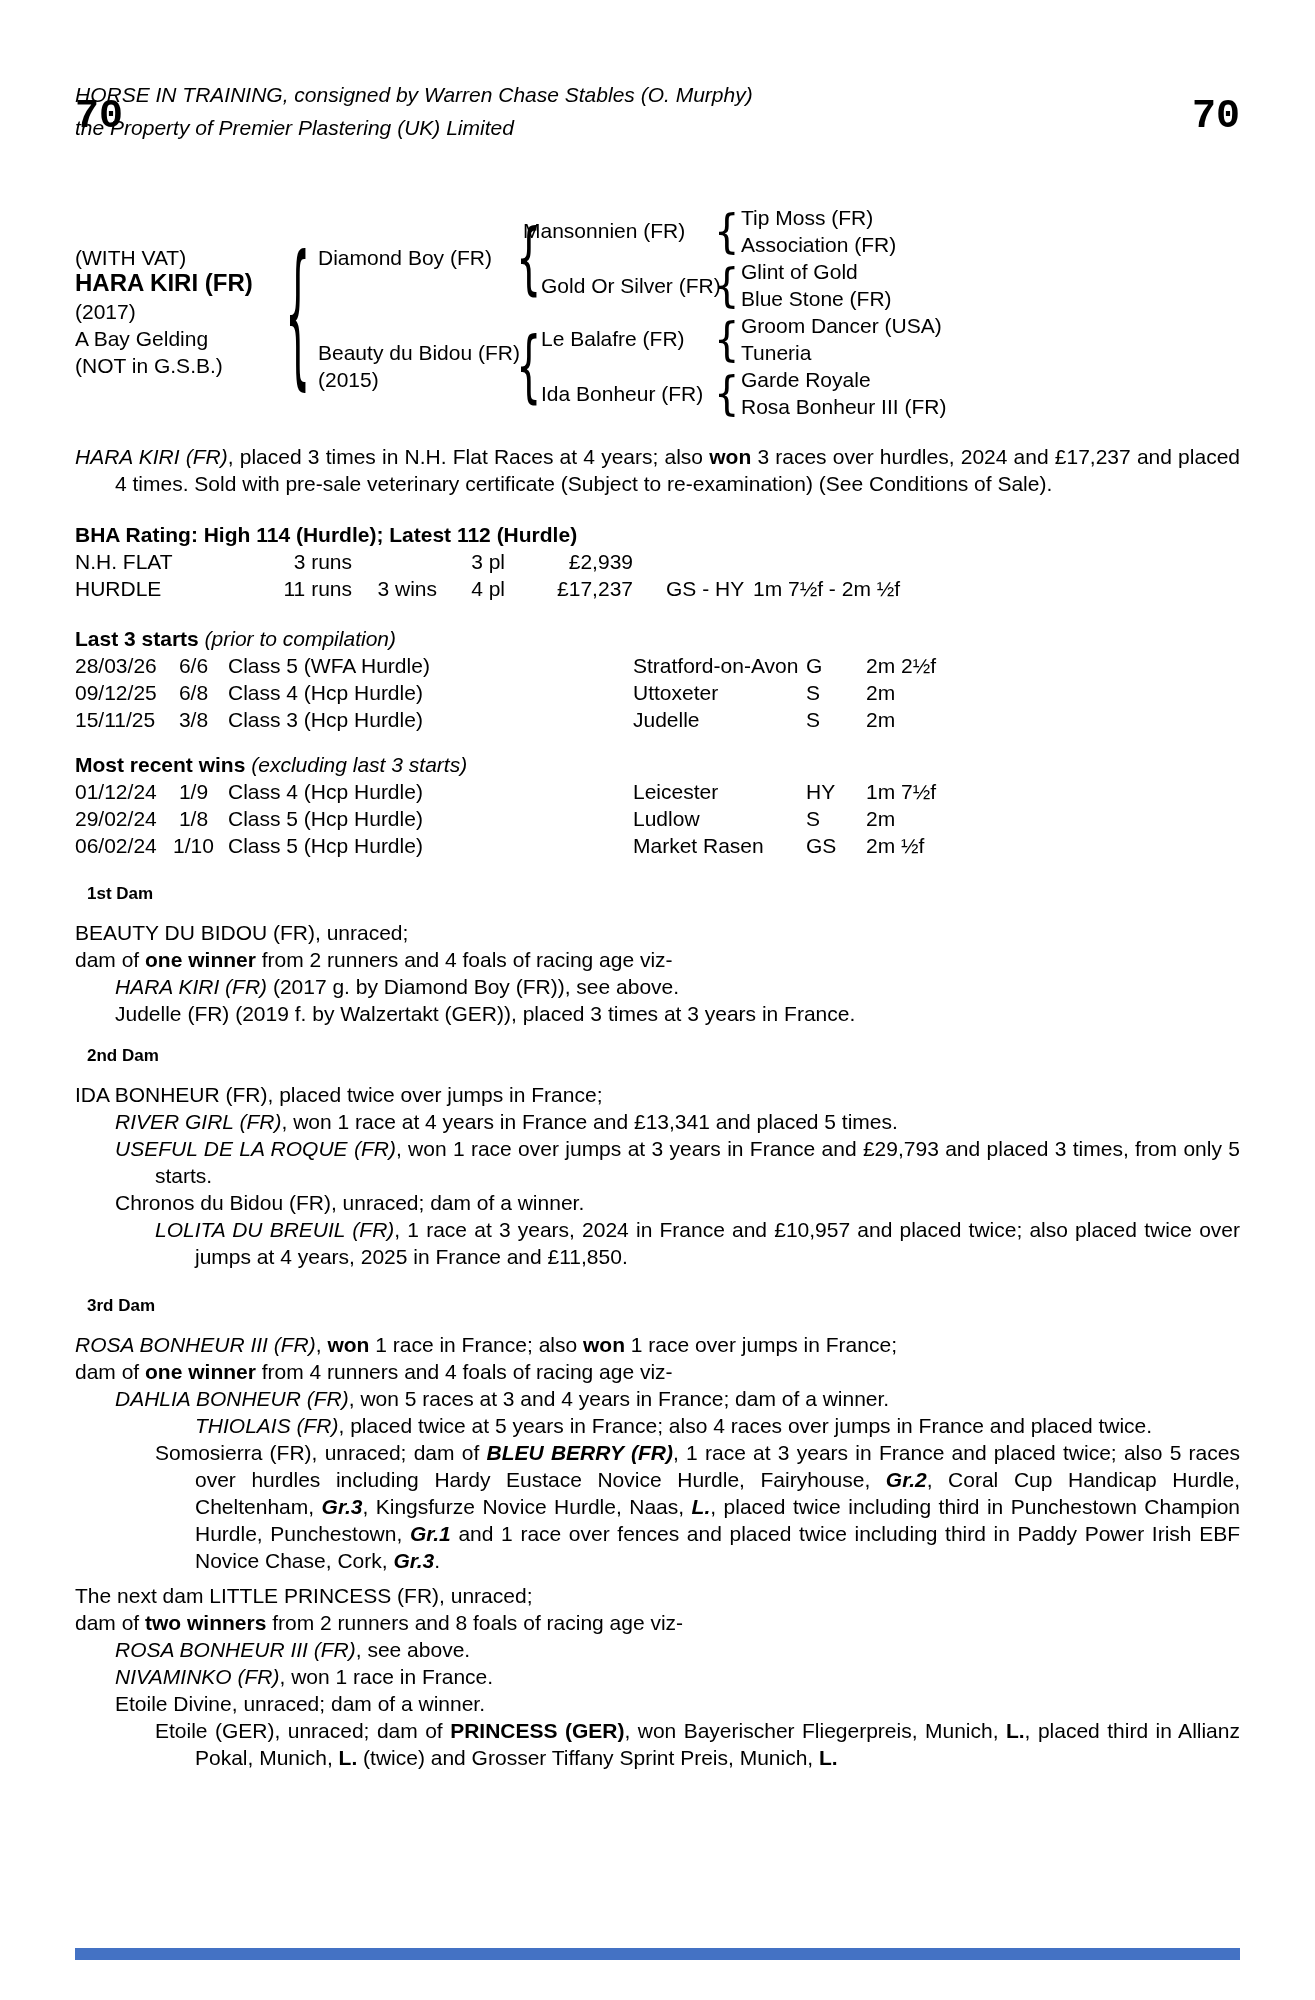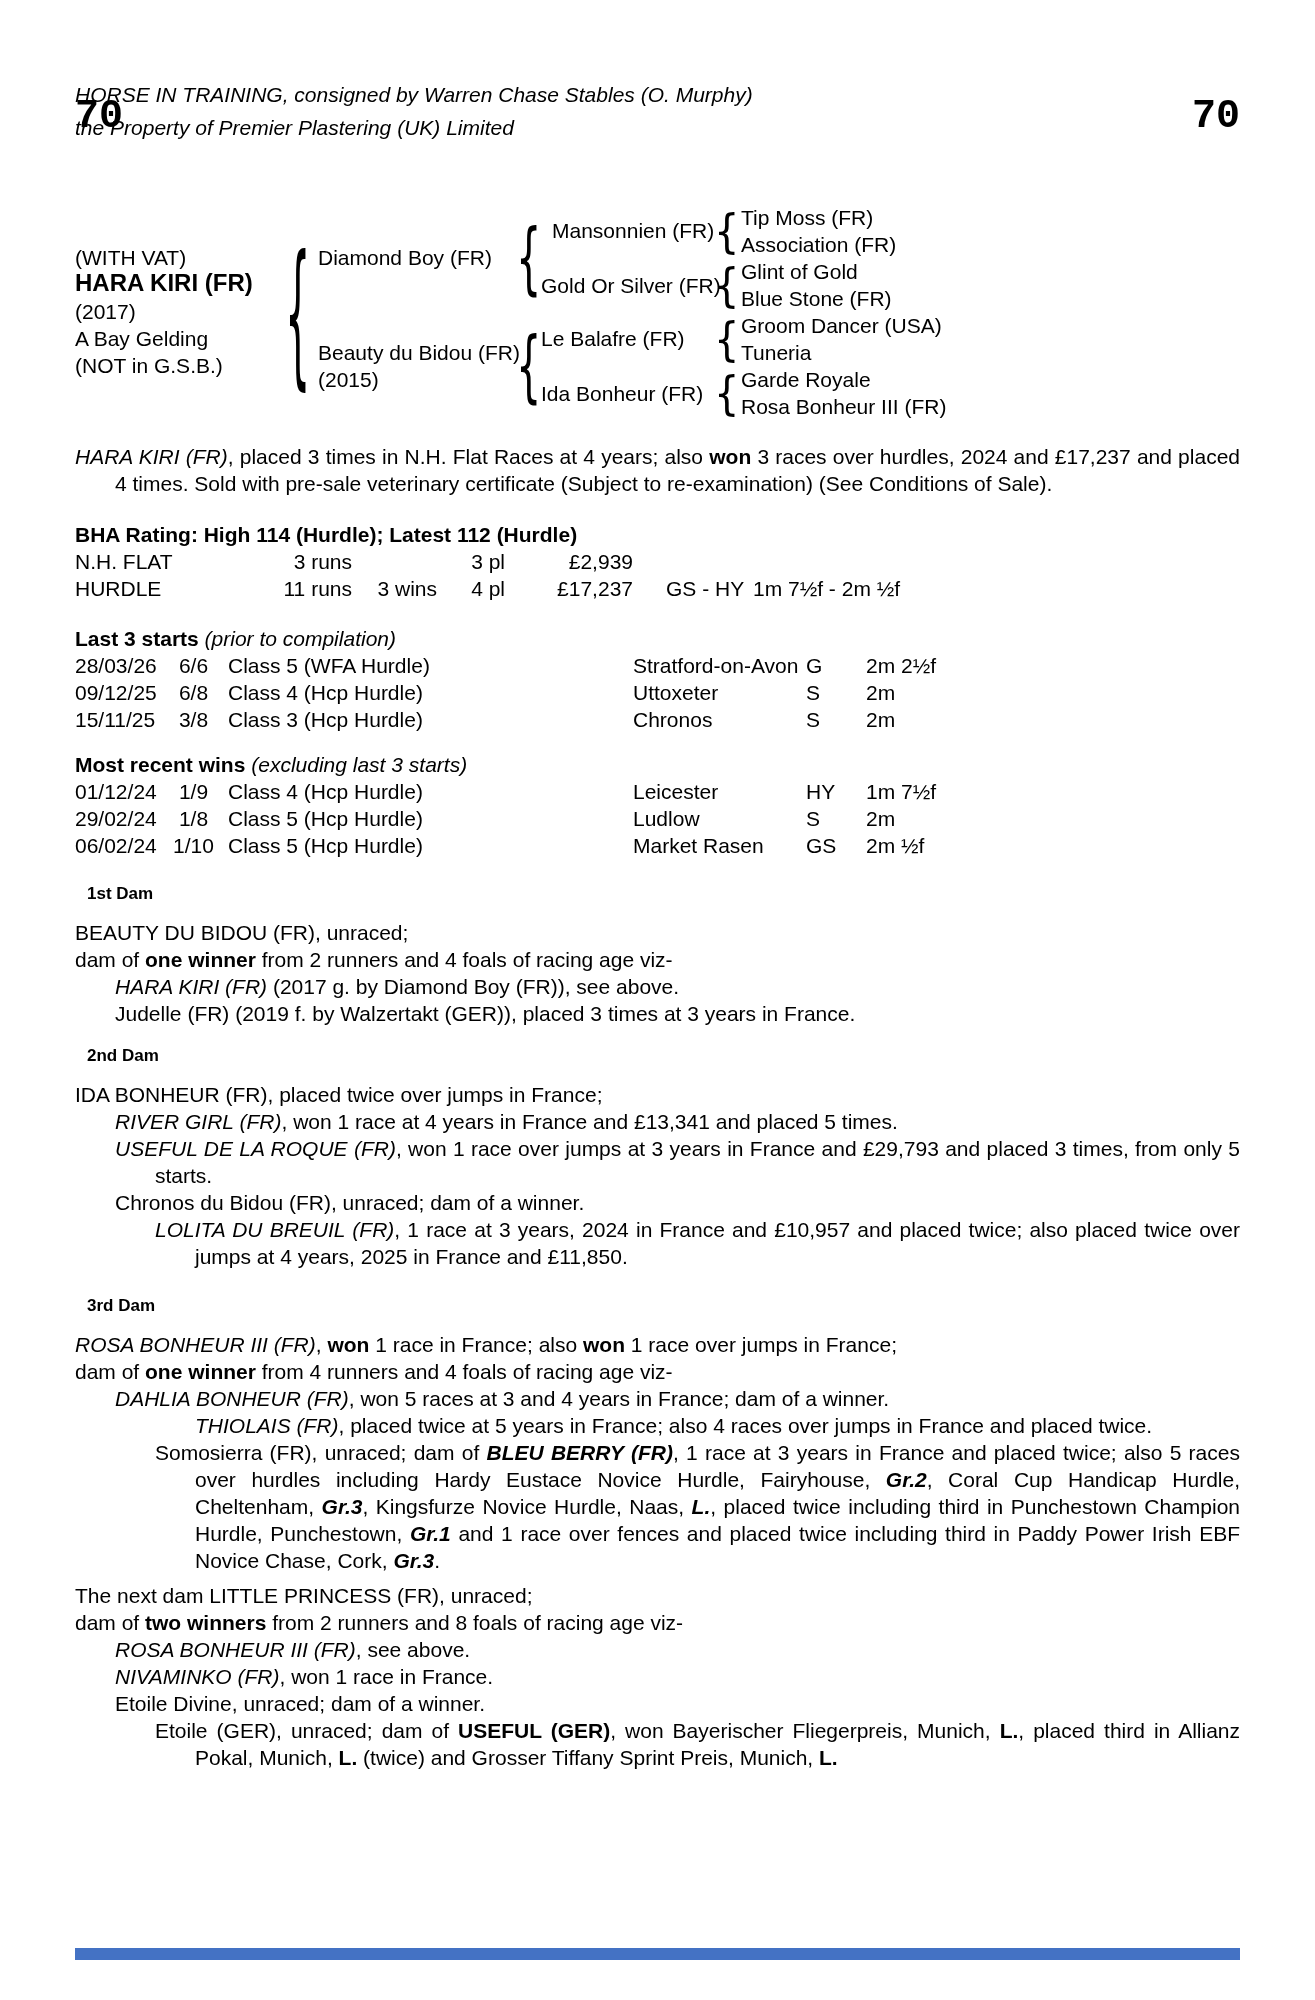--- a/index.html
+++ b/index.html
@@ -82,21 +82,21 @@
 
     <span class="brace br-l" style="left:210px;top:106px"></span>
 
     <span class="pi" style="left:243px;top:58px">Diamond Boy (FR)</span>
     <span class="pi" style="left:243px;top:153px">Beauty du Bidou (FR)</span>
     <span class="pi" style="left:243px;top:180px">(2015)</span>
 
     <span class="brace br-m" style="left:441px;top:52px"></span>
     <span class="brace br-m" style="left:441px;top:160px"></span>
 
-    <span class="pi" style="left:477px;top:31px">Mansonnien (FR)</span>
+    <span class="pi" style="left:448px;top:31px">Mansonnien (FR)</span>
     <span class="pi" style="left:466px;top:86px">Gold Or Silver (FR)</span>
     <span class="pi" style="left:466px;top:139px">Le Balafre (FR)</span>
     <span class="pi" style="left:466px;top:194px">Ida Bonheur (FR)</span>
 
     <span class="brace br-s" style="left:639px;top:25px"></span>
     <span class="brace br-s" style="left:639px;top:79px"></span>
     <span class="brace br-s" style="left:639px;top:133px"></span>
     <span class="brace br-s" style="left:639px;top:187px"></span>
 
     <span class="pi" style="left:666px;top:18px">Tip Moss (FR)</span>
@@ -151,21 +151,21 @@
         <span class="c-pos">6/8</span>
         <span class="c-race">Class 4 (Hcp Hurdle)</span>
         <span class="c-course">Uttoxeter</span>
         <span class="c-going">S</span>
         <span class="c-dist">2m</span>
       </div>
       <div class="trow">
         <span class="c-date">15/11/25</span>
         <span class="c-pos">3/8</span>
         <span class="c-race">Class 3 (Hcp Hurdle)</span>
-        <span class="c-course">Chronos</span>
+        <span class="c-course">Judelle</span>
         <span class="c-going">S</span>
         <span class="c-dist">2m</span>
       </div>
     </div>
 
     <p class="theading mt18"><span class="b">Most recent wins</span><span> </span><span class="i">(excluding last 3 starts)</span></p>
     <div class="stable">
       <div class="trow">
         <span class="c-date">01/12/24</span>
         <span class="c-pos">1/9</span>
@@ -217,20 +217,20 @@
       <p class="ind3 j"><span class="i">THIOLAIS (FR)</span><span>, placed twice at 5 years in France; also 4 races over jumps in France and placed twice.</span></p>
       <p class="ind2 j"><span>Somosierra (FR), unraced; dam of </span><span class="b i">BLEU BERRY (FR)</span><span>, 1 race at 3 years in France and placed twice; also 5 races over hurdles including Hardy Eustace Novice Hurdle, Fairyhouse, </span><span class="b i">Gr.2</span><span>, Coral Cup Handicap Hurdle, Cheltenham, </span><span class="b i">Gr.3</span><span>, Kingsfurze Novice Hurdle, Naas, </span><span class="b i">L.</span><span>, placed twice including third in Punchestown Champion Hurdle, Punchestown, </span><span class="b i">Gr.1</span><span> and 1 race over fences and placed twice including third in Paddy Power Irish EBF Novice Chase, Cork, </span><span class="b i">Gr.3</span><span>.</span></p>
     </section>
 
     <section class="nextdam">
       <p><span>The next dam LITTLE PRINCESS (FR), unraced;</span></p>
       <p><span>dam of </span><span class="b">two winners</span><span> from 2 runners and 8 foals of racing age viz-</span></p>
       <p class="ind1"><span class="i">ROSA BONHEUR III (FR)</span><span>, see above.</span></p>
       <p class="ind1"><span class="i">NIVAMINKO (FR)</span><span>, won 1 race in France.</span></p>
       <p class="ind1"><span>Etoile Divine, unraced; dam of a winner.</span></p>
-      <p class="ind2 j"><span>Etoile (GER), unraced; dam of </span><span class="b">USEFUL (GER)</span><span>, won Bayerischer Fliegerpreis, Munich, </span><span class="b">L.</span><span>, placed third in Allianz Pokal, Munich, </span><span class="b">L.</span><span> (twice) and Grosser Tiffany Sprint Preis, Munich, </span><span class="b">L.</span></p>
+      <p class="ind2 j"><span>Etoile (GER), unraced; dam of </span><span class="b">PRINCESS (GER)</span><span>, won Bayerischer Fliegerpreis, Munich, </span><span class="b">L.</span><span>, placed third in Allianz Pokal, Munich, </span><span class="b">L.</span><span> (twice) and Grosser Tiffany Sprint Preis, Munich, </span><span class="b">L.</span></p>
     </section>
 
   </div>
 
   <div class="bottom-bar" style="background: rgb(68, 114, 196);"></div>
 
 </div>
 
 </body></html>

